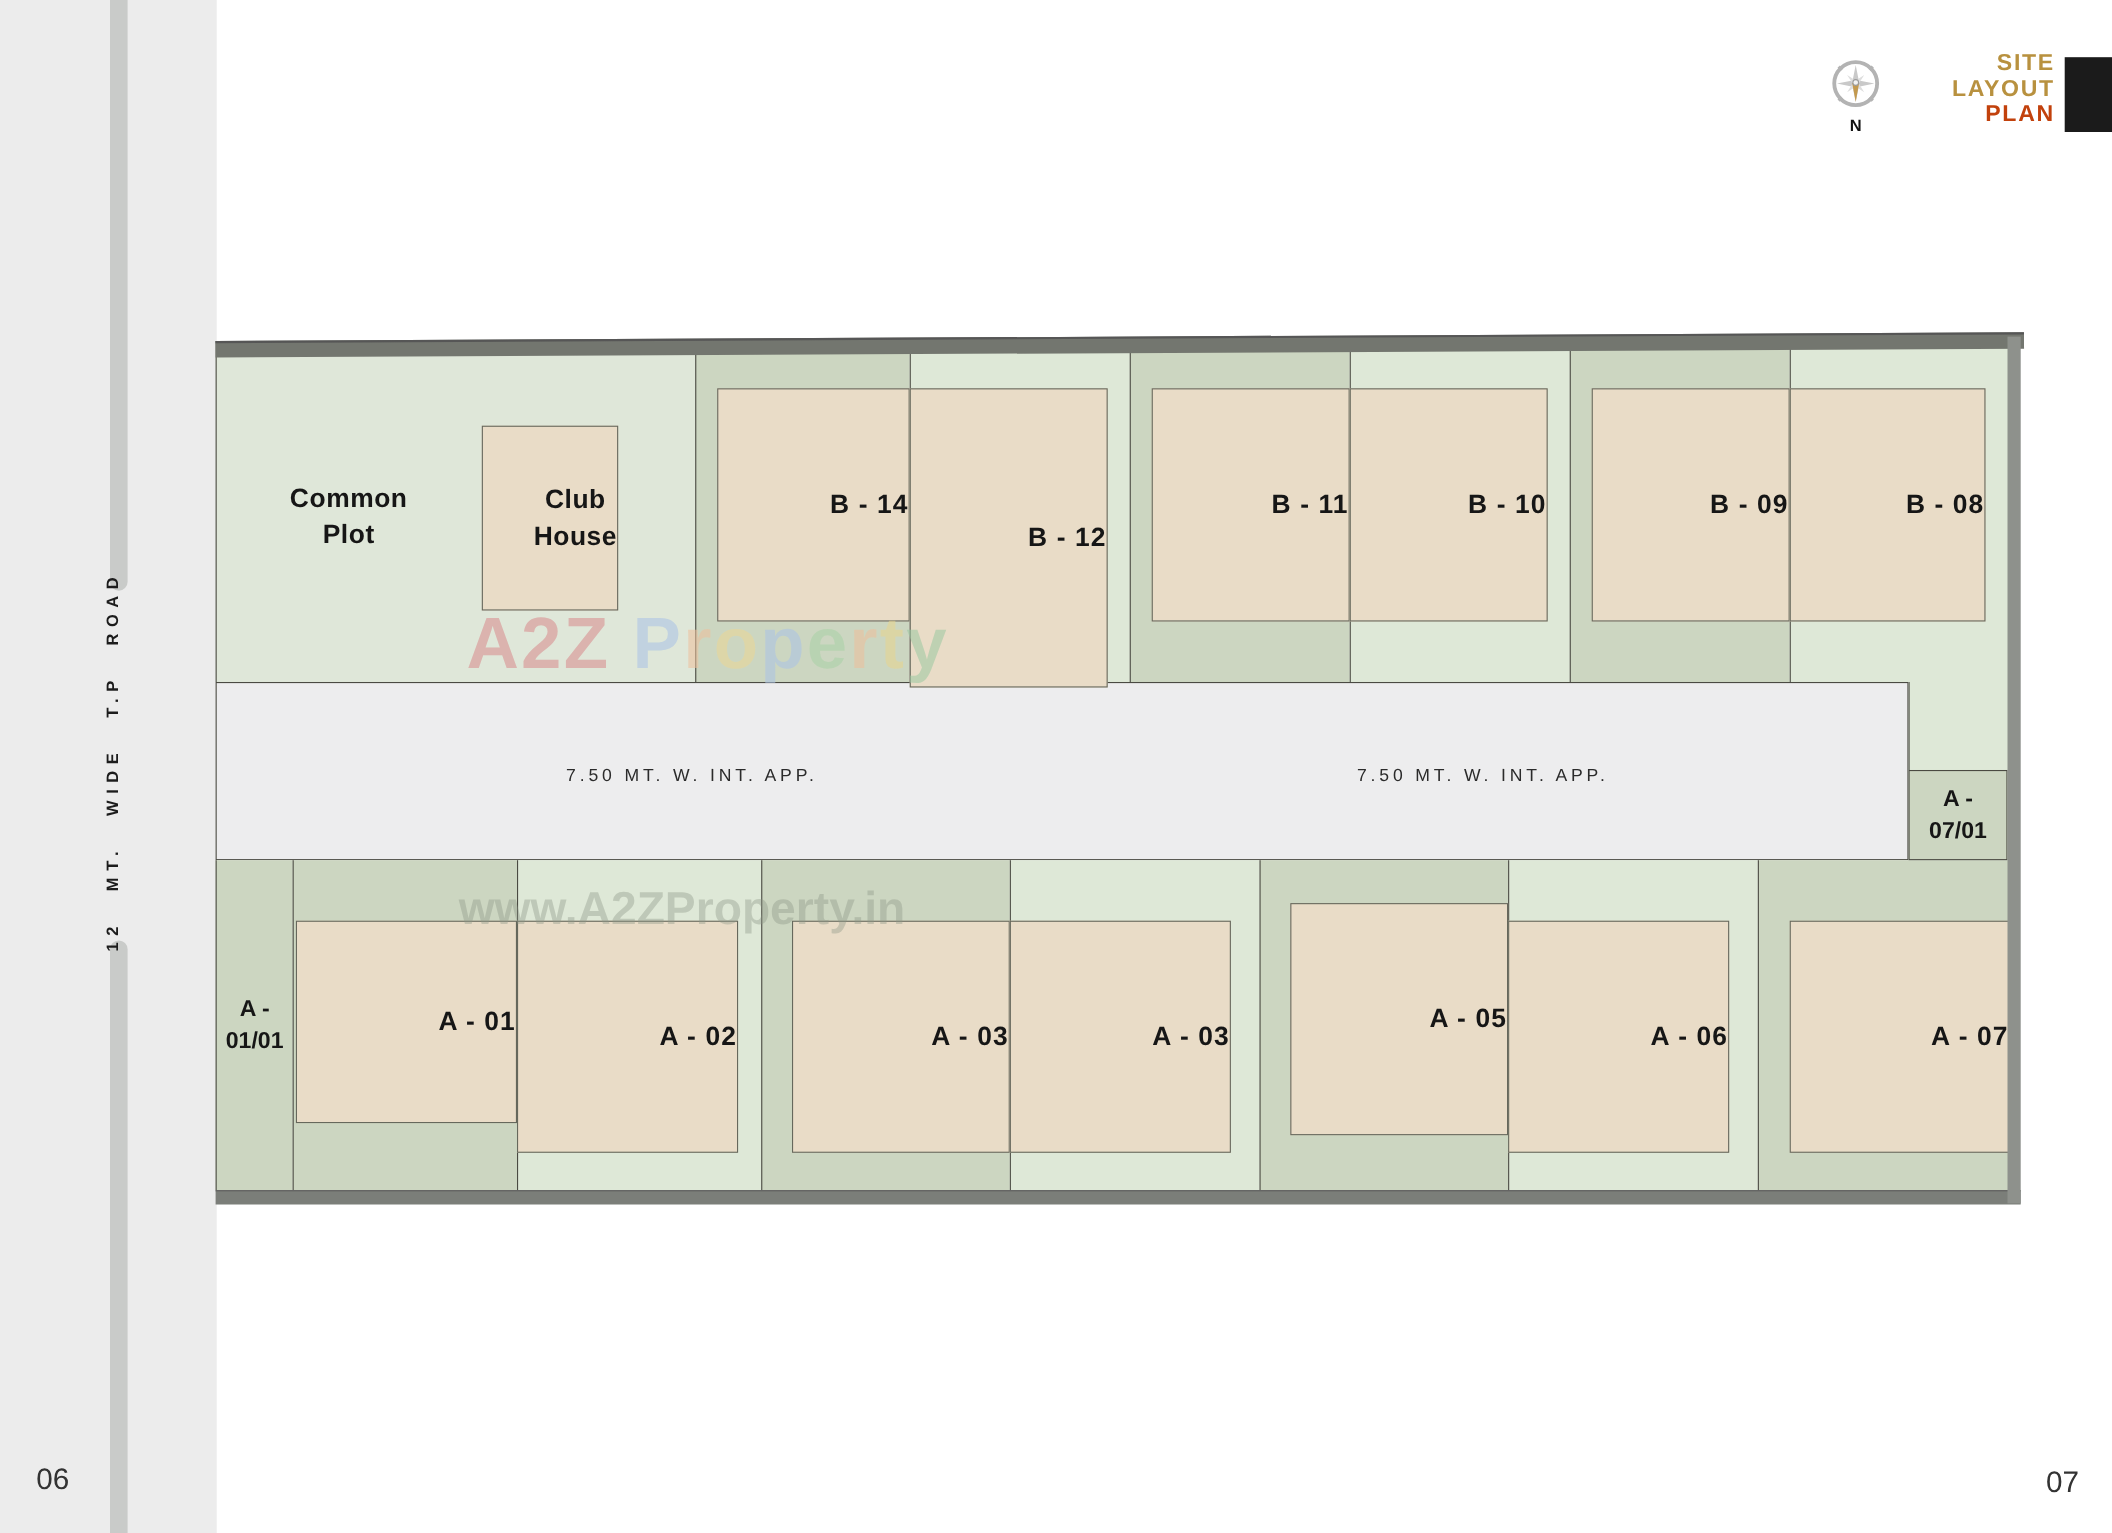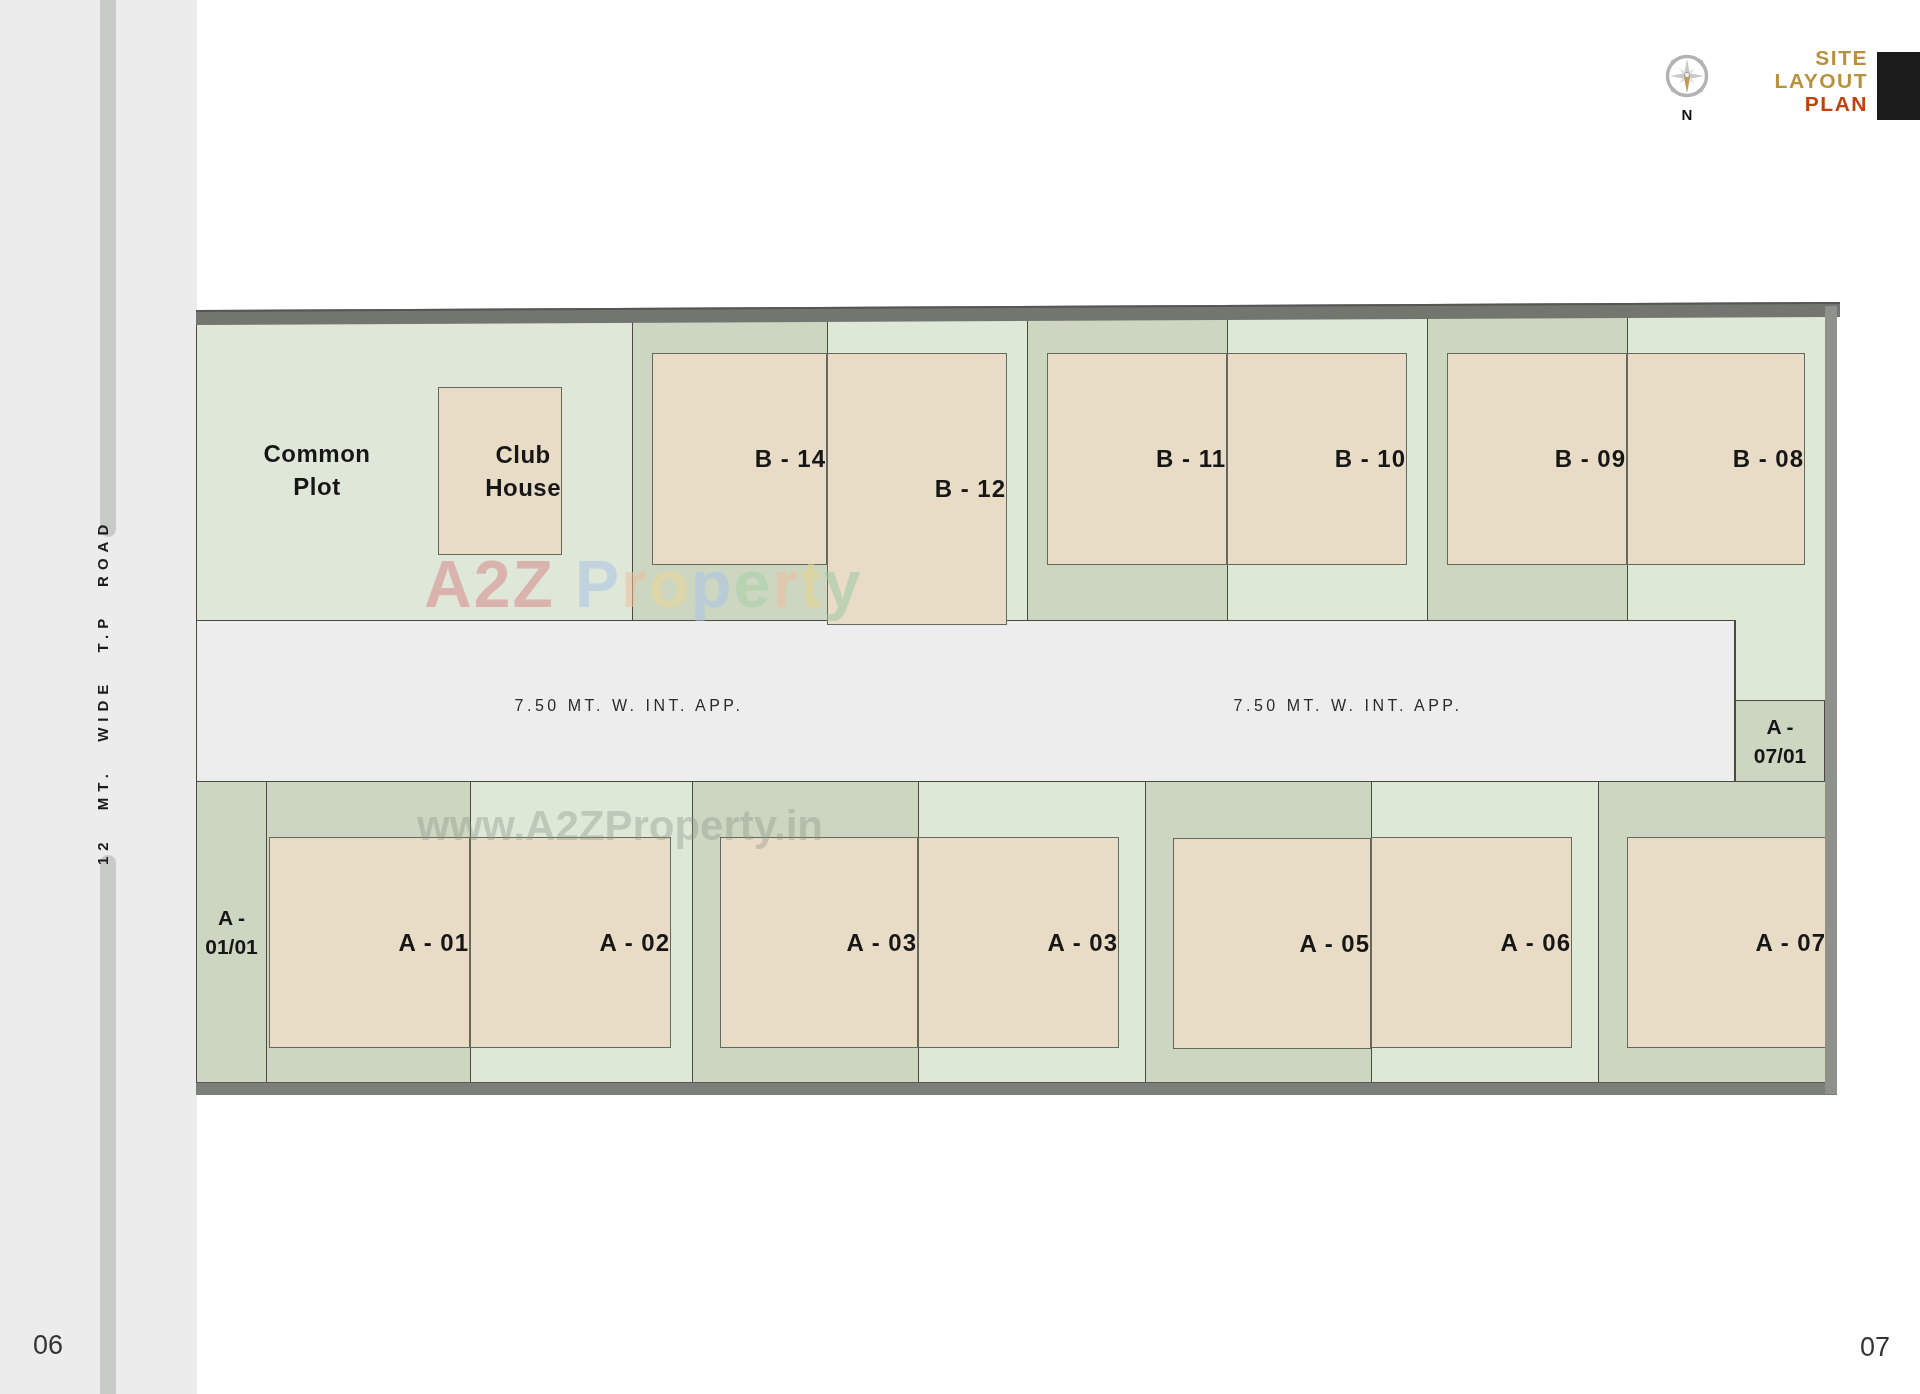--- a/index.html
+++ b/index.html
@@ -155,33 +155,33 @@
     <div class="free-label" style="position:static;">
       <div>Club</div>
       <div>House</div>
     </div>
   </div>
   <div class="free-label" style="left:226px;top:437px;width:182px;">
     <div>Common</div>
     <div>Plot</div>
   </div>
 
-  <div class="plot" style="left:269px;top:837px;width:201px;height:211px">
+  <div class="plot" style="left:269px;top:837px;width:201px;height:184px">
     <span class="plot-label">A - 01</span>
   </div>
   <div class="plot" style="left:470px;top:837px;width:201px;height:211px">
     <span class="plot-label">A - 02</span>
   </div>
   <div class="plot" style="left:720px;top:837px;width:198px;height:211px">
     <span class="plot-label">A - 03</span>
   </div>
   <div class="plot" style="left:918px;top:837px;width:201px;height:211px">
     <span class="plot-label">A - 03</span>
   </div>
-  <div class="plot" style="left:1173px;top:838px;width:198px;height:211px">
+  <div class="plot" style="left:1173px;top:821px;width:198px;height:211px">
     <span class="plot-label">A - 05</span>
   </div>
   <div class="plot" style="left:1371px;top:837px;width:201px;height:211px">
     <span class="plot-label">A - 06</span>
   </div>
   <div class="plot" style="left:1627px;top:837px;width:200px;height:211px">
     <span class="plot-label">A - 07</span>
   </div>
 
   <div class="wm-center"><span style="color: rgb(216, 137, 139);">A</span><span style="color: rgb(216, 137, 139);">2</span><span style="color: rgb(216, 137, 139);">Z</span><span> </span><span style="color: rgb(169, 194, 230);">P</span><span style="color: rgb(238, 192, 156);">r</span><span style="color: rgb(236, 215, 148);">o</span><span style="color: rgb(171, 195, 230);">p</span><span style="color: rgb(169, 210, 166);">e</span><span style="color: rgb(238, 192, 156);">r</span><span style="color: rgb(232, 213, 142);">t</span><span style="color: rgb(156, 201, 162);">y</span></div>

